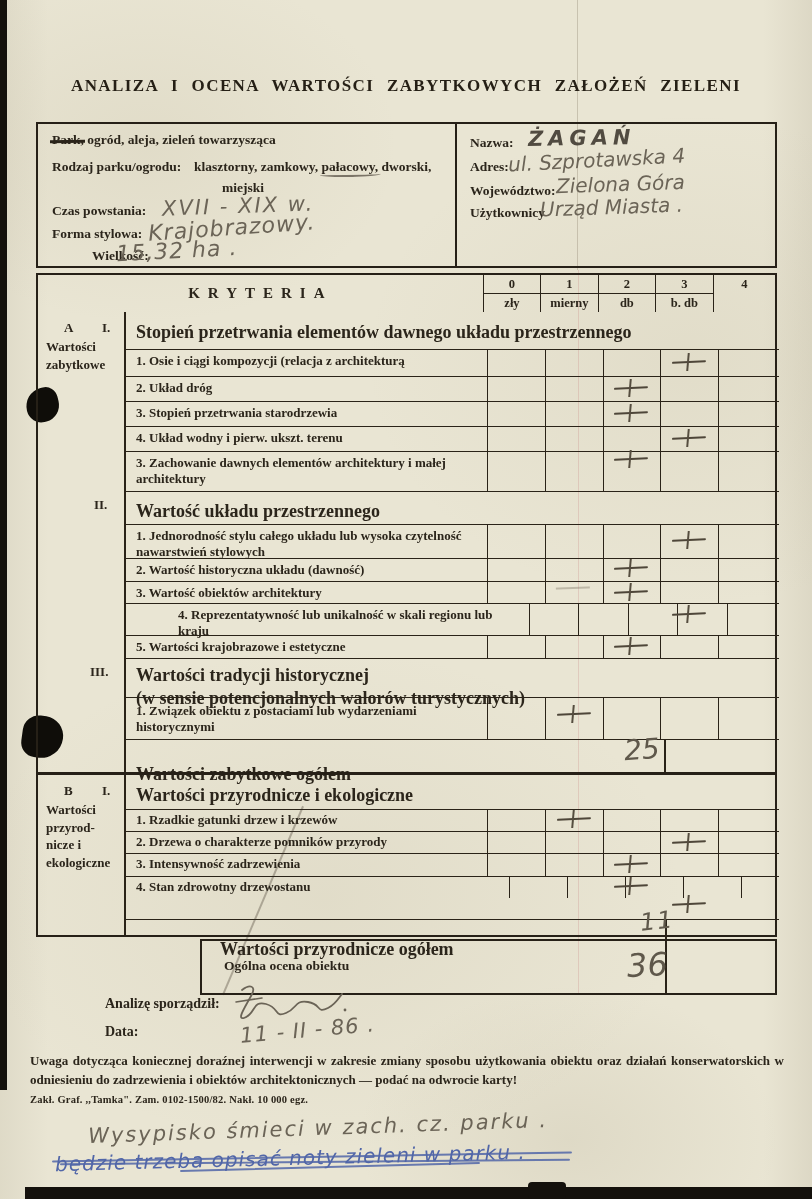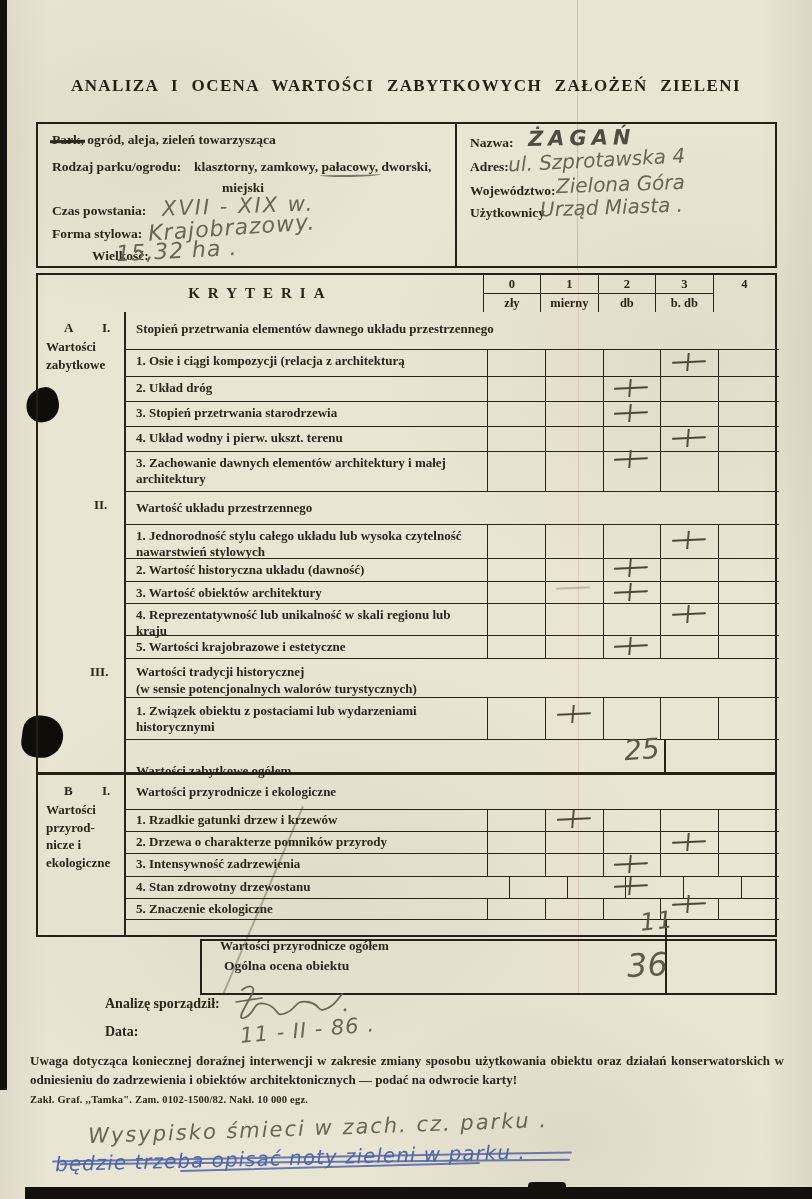--- a/index.html
+++ b/index.html
@@ -34,21 +34,21 @@
   .ct-col:last-child{width:63px;}
   .ct-num{height:18px;display:flex;align-items:center;justify-content:center;font-size:12.5px;font-weight:700;}
   .ct-lbl{flex:1;display:flex;align-items:center;justify-content:center;font-size:12.5px;font-weight:700;border-top:1.5px solid #2a2318;}
   .ct-lbl.no-line{border-top:none;}
   .vlab{position:absolute;left:86px;top:37px;bottom:0;width:1.5px;background:#2a2318;}
   .row{position:absolute;left:86px;width:655px;box-sizing:border-box;border-top:1.5px solid #2a2318;display:flex;}
   .row .txt{flex:0 0 363px;box-sizing:border-box;padding:3px 8px 0 12px;font-size:13px;font-weight:700;line-height:1.25;}
   .row .sc{width:58px;box-sizing:border-box;border-left:1.5px solid #2a2318;}
   .row .sc:last-child{width:61px;}
   .ghead{position:absolute;left:86px;width:655px;box-sizing:border-box;border-top:1.5px solid #2a2318;
-    padding:6px 8px 0 12px;font-size:13px;font-weight:700;line-height:1.3;white-space:pre-line;}
+    padding:6px 8px 0 12px;font-size:18px;font-weight:700;line-height:1.3;white-space:pre-line;}
   .sidebox{position:absolute;font-size:13px;font-weight:700;white-space:pre-line;line-height:1.35;}
   .roman{position:absolute;font-size:13px;font-weight:700;}
   .mark{position:absolute;width:36px;height:20px;display:none;}
   .mark::before{content:"";position:absolute;left:1px;right:1px;top:9px;height:2.2px;background:#4e4639;border-radius:2px;transform:rotate(-3deg);}
   .mark::after{content:"";position:absolute;left:16px;top:1px;bottom:1px;width:2px;background:#554d3f;transform:rotate(5deg);}
   .hw-num{position:absolute;font-family:"DejaVu Sans", sans-serif;font-style:italic;color:#5f584b;}
   .tot-div{position:absolute;width:1.5px;background:#2a2318;}
   .thicksep{position:absolute;left:0;width:100%;height:3px;background:#262017;}
   .obox{left:200px;top:939px;width:577px;height:56px;border:2.5px solid #262017;box-sizing:border-box;}
   .obox .olabel{position:absolute;left:22px;top:17px;font-size:13.5px;font-weight:700;}
@@ -204,21 +204,21 @@
         <div class="sc"></div>
     </div>
     <div class="row" style="top:306px;height:22px;">
       <div class="txt">3. Wartość obiektów architektury</div>
       <div class="sc"></div>
         <div class="sc"></div>
         <div class="sc"></div>
         <div class="sc"></div>
         <div class="sc"></div>
     </div>
-    <div class="row" style="top:328px;height:32px;">
+    <div class="row" style="top:328px;height:32px;padding-left:42px;">
       <div class="txt">4. Reprezentatywność lub unikalność w skali regionu lub kraju</div>
       <div class="sc"></div>
         <div class="sc"></div>
         <div class="sc"></div>
         <div class="sc"></div>
         <div class="sc"></div>
     </div>
     <div class="row" style="top:360px;height:23px;">
       <div class="txt">5. Wartości krajobrazowe i estetyczne</div>
       <div class="sc"></div>
@@ -272,28 +272,20 @@
     <div class="row" style="top:578px;height:23px;">
       <div class="txt" style="padding-top:2px;">3. Intensywność zadrzewienia</div>
       <div class="sc"></div>
         <div class="sc"></div>
         <div class="sc"></div>
         <div class="sc"></div>
         <div class="sc"></div>
     </div>
     <div class="row" style="top:601px;height:22px;gap:22px;">
       <div class="txt" style="padding-top:2px;">4. Stan zdrowotny drzewostanu</div>
-      <div class="sc"></div>
-        <div class="sc"></div>
-        <div class="sc"></div>
-        <div class="sc"></div>
-        <div class="sc"></div>
-    </div>
-    <div class="row" style="top:623px;height:21px;">
-      <div class="txt" style="padding-top:2px;">5. Znaczenie ekologiczne</div>
       <div class="sc"></div>
         <div class="sc"></div>
         <div class="sc"></div>
         <div class="sc"></div>
         <div class="sc"></div>
     </div>
 
     <div class="ghead" style="top: 644px; height: 34px; padding-top: 18px; padding-left: 96px; white-space: pre-line;">Wartości przyrodnicze ogółem</div>
     <div class="tot-div" style="left:627px;top:644px;height:20px;"></div>
     <div class="hw-num" style="left:602px;top:632px;font-size:24px;transform:rotate(-6deg);letter-spacing:2px;">11</div>

